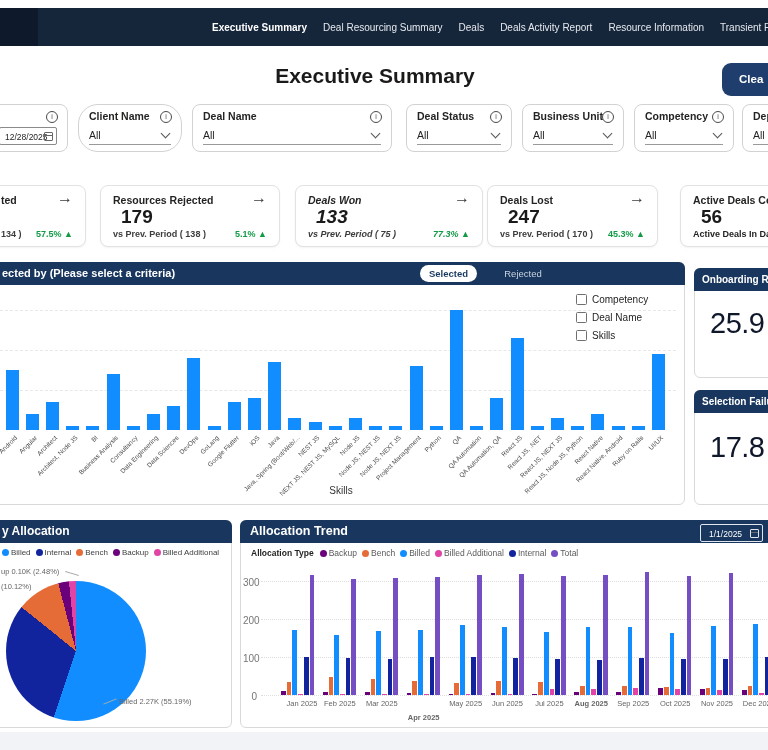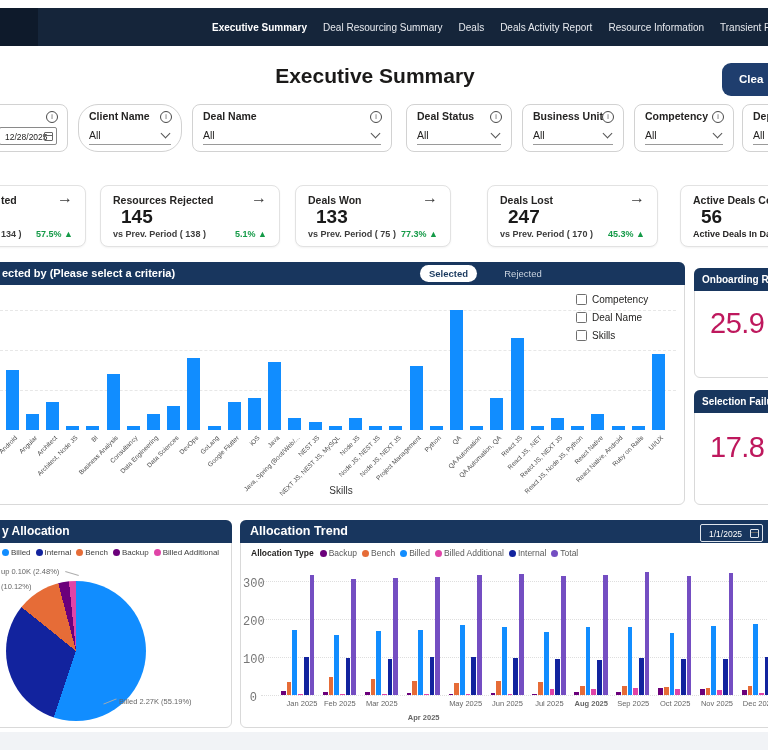--- a/index.html
+++ b/index.html
@@ -46,29 +46,29 @@
   
   .chk-row{position:absolute;display:flex;align-items:center;gap:5px;cursor:pointer;}
   .chk-box{width:9px;height:9px;border:1px solid #6f6f6f;border-radius:1.5px;background:#fff;}
   .chk-label{font-size:10px;color:#252423;}
   
   .gridline{position:absolute;border-top:1px dashed #e7e7e7;}
   .gridline-dot{position:absolute;border-top:1px dotted #dedede;}
   .bar{position:absolute;background:#118DFF;cursor:pointer;}
   .xlab{position:absolute;font-size:6.5px;color:#4a4a4a;white-space:nowrap;transform:rotate(-45deg);transform-origin:top right;}
   .axis-title{position:absolute;font-size:10px;color:#333;}
-  .tick{position:absolute;font-size:12px;color:#767676;text-align:right;font-family:Liberation Mono, monospace;}
+  .tick{position:absolute;font-size:10px;color:#767676;text-align:right;}
   .month-lab{position:absolute;font-size:7.5px;color:#666;text-align:center;white-space:nowrap;}
   
   .legend{position:absolute;display:flex;align-items:center;white-space:nowrap;}
   .leg-item{display:flex;align-items:center;margin-right:6px;cursor:pointer;}
   .leg-dot{width:7px;height:7px;border-radius:50%;margin-right:2px;}
   .leg-txt{font-size:8px;color:#404040;}
   
-  .metric-value{position:absolute;left:15px;font-size:29px;color:#be185d;letter-spacing:-0.5px;}
+  .metric-value{position:absolute;left:15px;font-size:29px;color:#0f172a;letter-spacing:-0.5px;}
   .pie-lbl{position:absolute;font-size:7.5px;color:#666;white-space:nowrap;}
   .leader{position:absolute;height:1px;background:#adadad;}
   #footer-strip{position:absolute;left:0;right:0;top:732px;bottom:0;background:#f1f3f6;}
 </style>
 </head>
 <body>
 
 <div id="root">
 
   <div id="topnav">
@@ -125,25 +125,25 @@
   <div id="kpis">
       <div class="kpi-card" style="left: -112px; width: 198px;">
         <div class="kpi-title" style="left: 112px;">ted</div>
         <div class="kpi-arrow"></div>
         <div class="kpi-prev" style="left: 112px;">134 )</div>
         <div class="kpi-delta">57.5% ▲</div>
       </div>
       <div class="kpi-card" style="left: 100px; width: 180px;">
         <div class="kpi-title">Resources Rejected</div>
         <div class="kpi-arrow"></div>
-        <div class="kpi-value">145</div>
+        <div class="kpi-value">179</div>
         <div class="kpi-prev">vs Prev. Period ( 138 )</div>
         <div class="kpi-delta">5.1% ▲</div>
       </div>
-      <div class="kpi-card" style="left: 295px; width: 156px;">
+      <div class="kpi-card" style="left: 295px; width: 188px; font-style: italic;">
         <div class="kpi-title">Deals Won</div>
         <div class="kpi-arrow"></div>
         <div class="kpi-value">133</div>
         <div class="kpi-prev">vs Prev. Period ( 75 )</div>
         <div class="kpi-delta">77.3% ▲</div>
       </div>
       <div class="kpi-card" style="left: 487px; width: 171px;">
         <div class="kpi-title">Deals Lost</div>
         <div class="kpi-arrow"></div>
         <div class="kpi-value">247</div>

